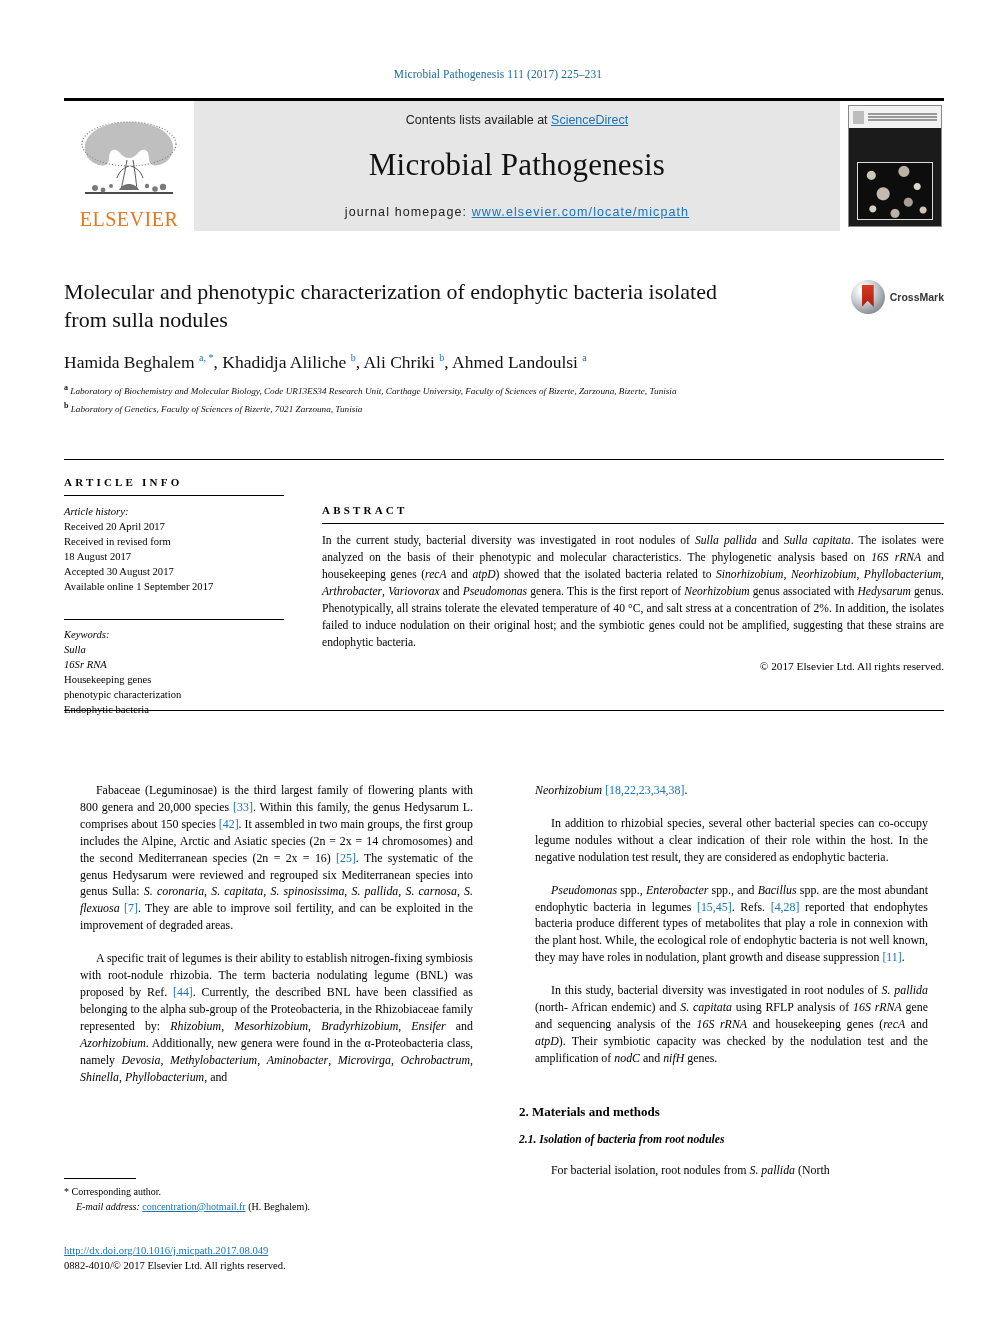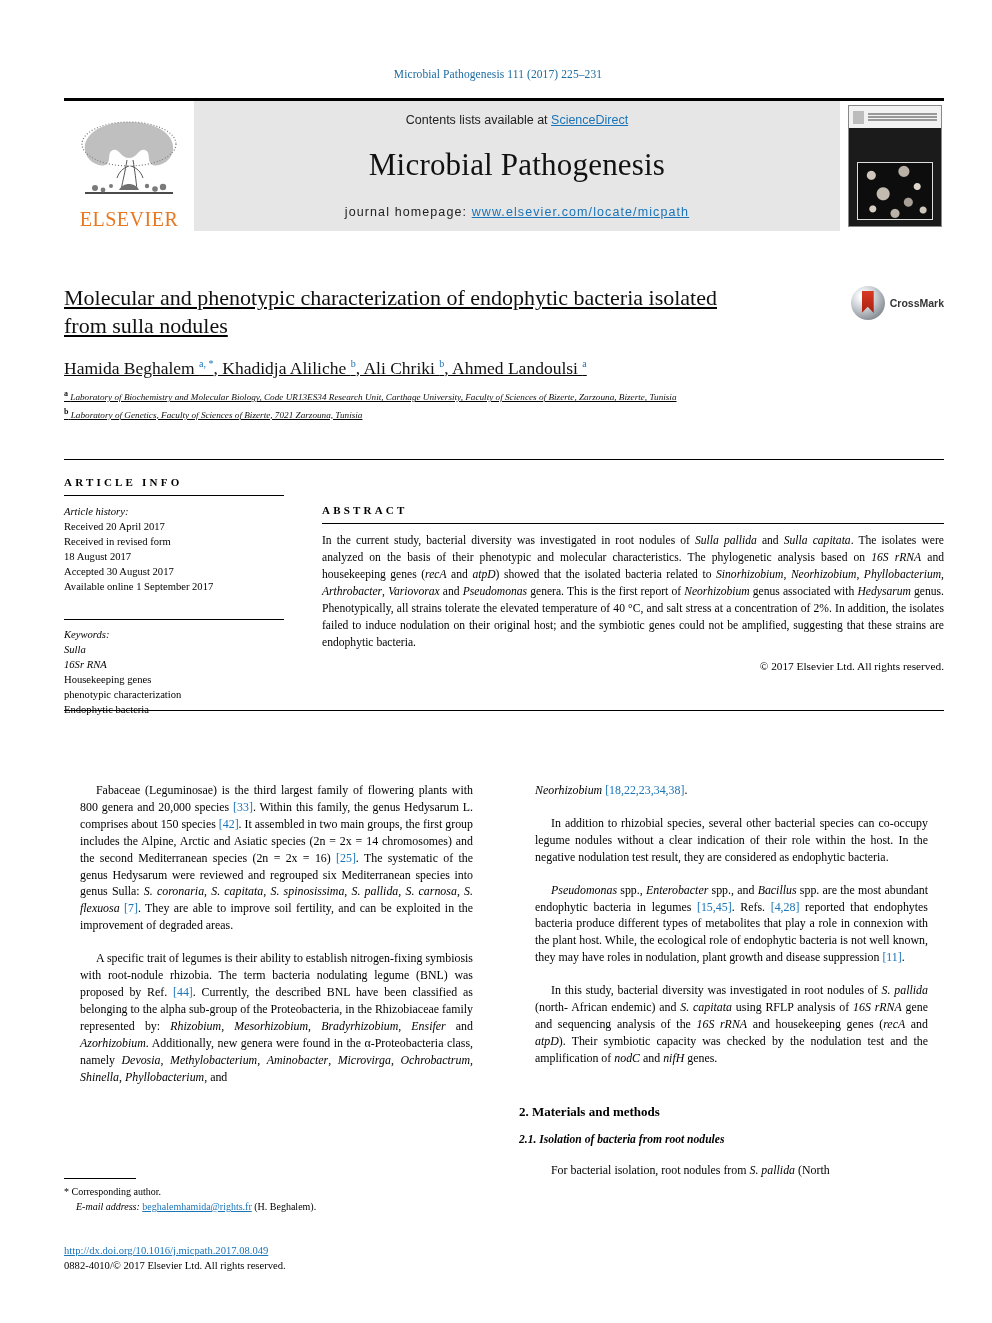--- a/index.html
+++ b/index.html
@@ -152,24 +152,23 @@
       radial-gradient(circle at 68% 70%, #a79e95 0 4px, transparent 5px),
       radial-gradient(circle at 20% 82%, #d6cec3 0 3px, transparent 4px),
       radial-gradient(circle at 50% 90%, #bab1a7 0 4px, transparent 5px),
       radial-gradient(circle at 88% 84%, #cfc6bb 0 3px, transparent 4px);
     border: 1px solid #ddd;
   }
 
   
   .titleblock {
     position: absolute;
-    top: 284px;
-    left: 62px;
-    width: 880px;
-    text-decoration: underline;
+    top: 278px;
+    left: 62px;
+    width: 880px;
   }
   .art-title {
     font-family: "Liberation Serif", serif;
     font-size: 22px;
     line-height: 1.28;
     width: 700px;
     color: #111;
     margin: 0;
     font-weight: normal;
   }
@@ -477,21 +476,21 @@
   </div>
 
   <div class="footnote">
     <div class="fn-rule"></div>
     <div class="fn-line">
       <span class="fn-star">*</span>
       <span>Corresponding author.</span>
     </div>
     <div class="fn-line" style="padding-left:24px;">
       <span class="fn-email-label">E-mail address:</span>
-      <a class="link" href="#">beghalemhamida@rights.fr</a>
+      <a class="link" href="#">concentration@hotmail.fr</a>
       <span>(H. Beghalem).</span>
     </div>
   </div>
 
   <div class="doi-block">
     <div><a class="link" href="#">http://dx.doi.org/10.1016/j.micpath.2017.08.049</a></div>
     <div>0882-4010/© 2017 Elsevier Ltd. All rights reserved.</div>
   </div>
 
 </div>

